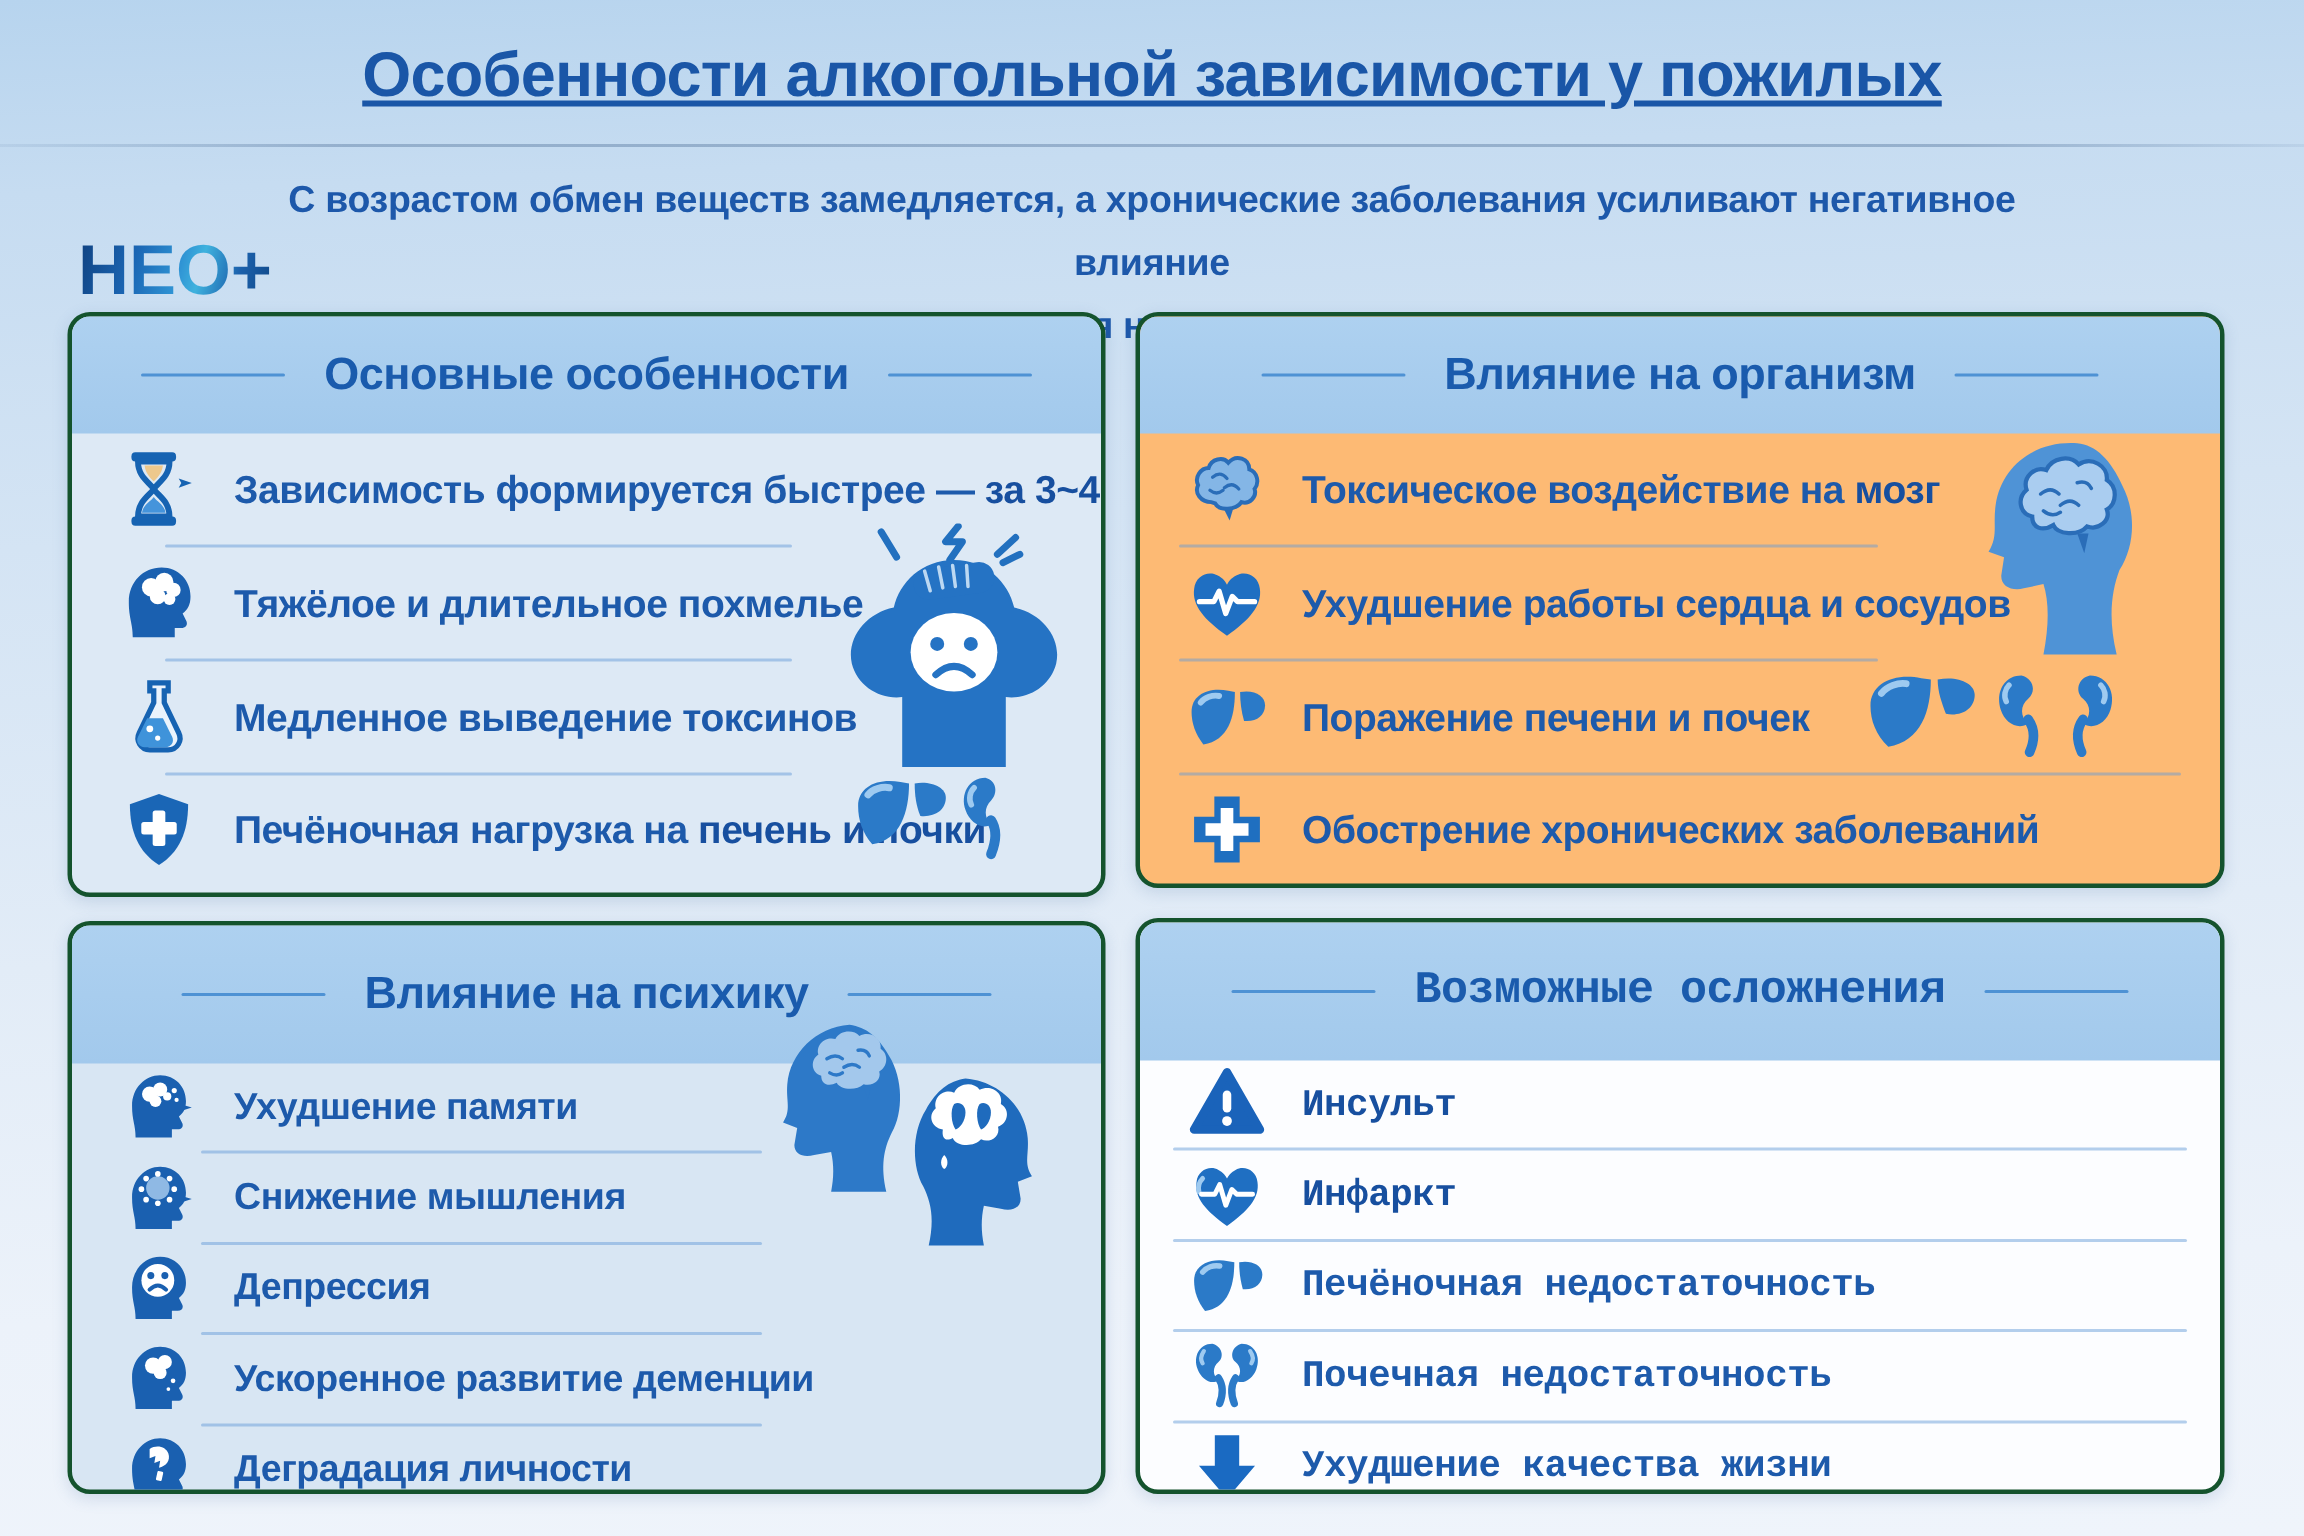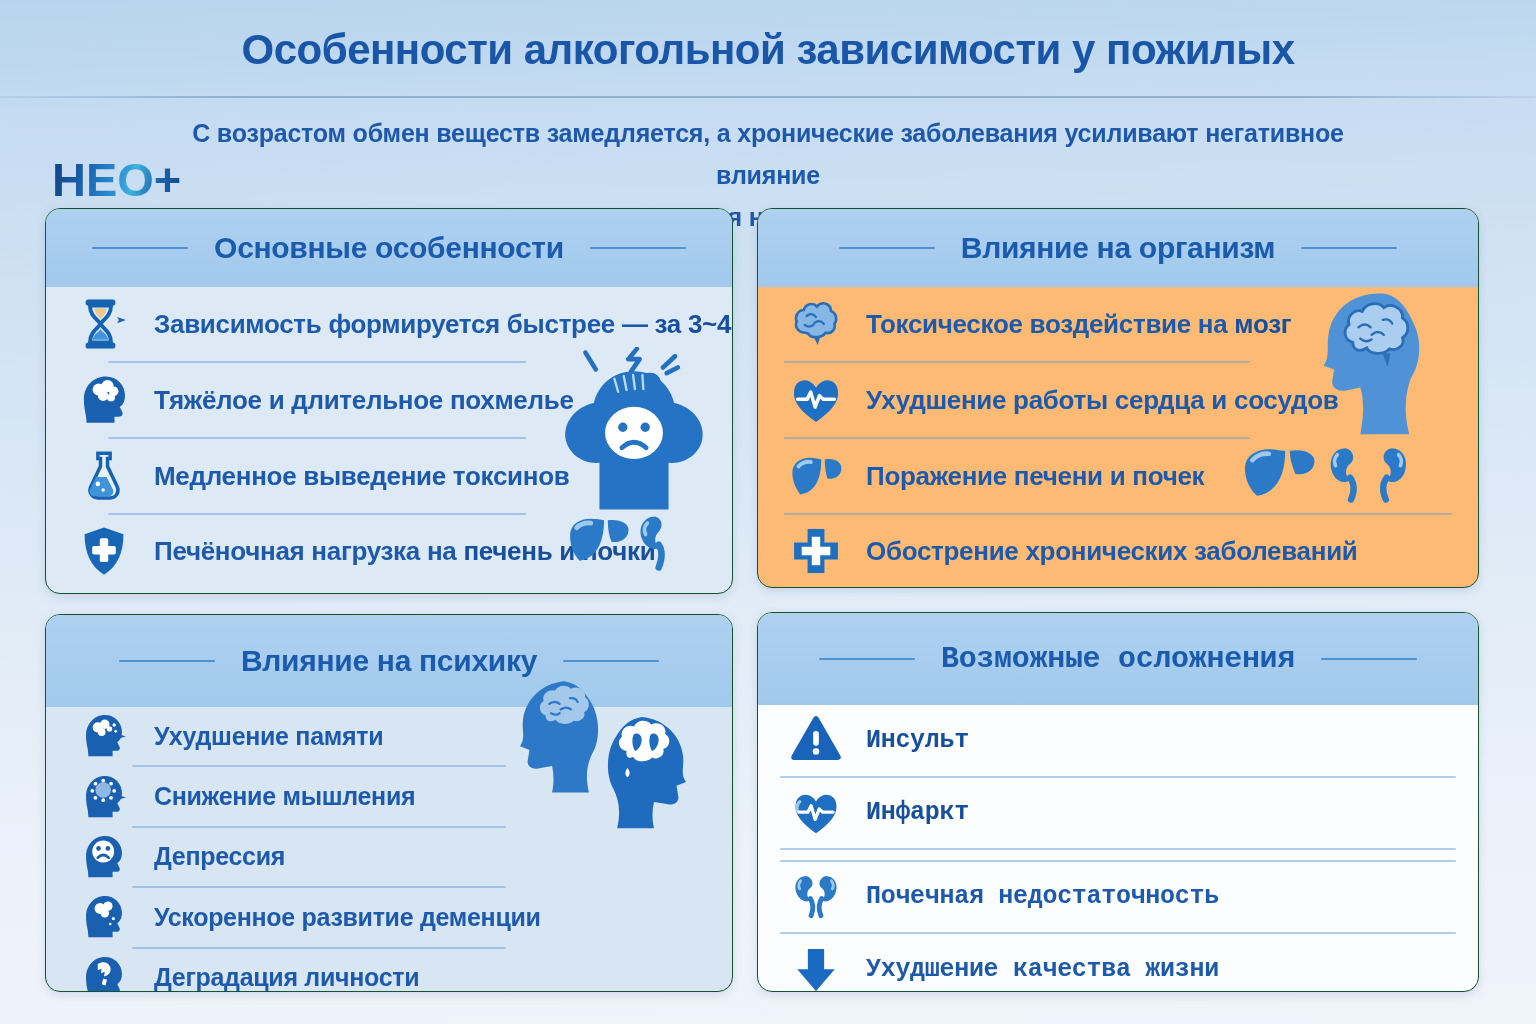--- a/index.html
+++ b/index.html
@@ -3,38 +3,38 @@
 <meta charset="utf-8">
 <style>
   html,body{margin:0;padding:0;}
   body{
     width:1536px;height:1024px;overflow:hidden;position:relative;
     font-family:"Liberation Sans",sans-serif;
     background:linear-gradient(178deg,#b7d4ee 0%,#c6dcf1 12%,#d4e4f4 34%,#e2ecf7 60%,#ecf2fa 82%,#eff4fb 100%);
   }
   .hdr-title{
     position:absolute;left:0;top:26px;width:100%;text-align:center;
-    font-size:42px;font-weight:700;color:#1a56a7;letter-spacing:-0.5px;margin:0;
+    font-size:42px;font-weight:700;color:#1a56a7;letter-spacing:-0.5px;margin:0;text-decoration:underline;
   }
   .hdr-rule{
     position:absolute;left:0;top:96px;width:100%;height:2px;
     background:linear-gradient(90deg,rgba(120,150,185,.15),rgba(110,140,175,.55) 15%,rgba(110,140,175,.55) 85%,rgba(120,150,185,.15));
   }
   .hdr-sub{
     position:absolute;left:168px;top:112px;width:1200px;text-align:center;
     font-size:25px;font-weight:600;color:#1d58aa;line-height:42px;margin:0;letter-spacing:-0.2px;
   }
   .logo{
     position:absolute;left:52px;top:152px;
     font-size:47px;font-weight:700;letter-spacing:0;
     background:linear-gradient(105deg,#0f3f7d 0%,#1b66b4 30%,#2f93d4 52%,#3fb2de 62%,#1c62ad 80%,#0f4584 100%);
     -webkit-background-clip:text;background-clip:text;color:transparent;
   }
   .panel{
-    position:absolute;border-radius:15px;border:1px solid #14532d;
+    position:absolute;border-radius:15px;border:3px solid #14532d;
     box-shadow:0 3px 10px rgba(70,110,160,.18);overflow:hidden;
   }
   #panel-1{left:45px;top:208px;width:686px;height:384px;background:#dde9f5;}
   #panel-2{left:757px;top:208px;width:720px;height:378px;background:#fdba74;}
   #panel-3{left:45px;top:614px;width:686px;height:376px;background:#d8e6f3;}
   #panel-4{left:757px;top:612px;width:720px;height:378px;background:#fcfdff;font-family:Liberation Mono, monospace;}
   .phead{
     height:78px;background:linear-gradient(180deg,#aed1f0,#a2c9ec);
     display:flex;align-items:center;justify-content:center;gap:26px;
   }
@@ -350,20 +350,30 @@
       <span class="ric">
         <svg width="52" height="52" viewBox="0 0 64 64">
           <path d="M32 57 C15 45 5 34 7 21 C8 11 18 7 25 11 C29 13 31 16 32 18 C33 16 35 13 39 11 C46 7 56 11 57 21 C59 34 49 45 32 57 Z" fill="#1f6fc2"></path>
           <path d="M12 18 c-3 3 -4 7 -3 11" stroke="#9ecaf0" stroke-width="4" fill="none" stroke-linecap="round"></path>
           <polyline points="11,31 22,31 26,23 31,40 36,27 40,31 53,31" stroke="#fff" stroke-width="4" fill="none" stroke-linejoin="round" stroke-linecap="round"></polyline>
         </svg>
       </span>
       <p class="rtx"><span></span><b>Инфаркт</b></p>
     </div>
     <div class="sep"></div>
+    <div class="row">
+      <span class="ric">
+        <svg width="52" height="52" viewBox="0 0 64 64">
+          <path d="M5 28 C5 15 18 9 33 12 L38 13 C38 32 33 50 14 53 C8 45 5 37 5 28 Z" fill="#2b7ac8"></path>
+          <path d="M42 13 C53 11 61 16 61 23 C61 31 54 36 45 35 C43 28 42 21 42 13 Z" fill="#2b7ac8"></path>
+          <path d="M12 21 C15 17 21 15 26 16" stroke="#9ecaf0" stroke-width="4.5" fill="none" stroke-linecap="round"></path>
+        </svg>
+      </span>
+      <p class="rtx"><span>Печёночная недостаточность</span><b></b></p>
+    </div>
     <div class="sep"></div>
     <div class="row">
       <span class="ric">
         <svg width="52" height="52" viewBox="0 0 64 64">
           <path d="M20 6 C9 6 4 17 8 27 C11 35 19 40 25 36 C20 32 20 25 25 21 C30 17 28 8 20 6 Z" fill="#2b7ac8"></path>
           <path d="M25 34 C29 40 29 47 26 55" stroke="#2b7ac8" stroke-width="6" fill="none" stroke-linecap="round"></path>
           <path d="M44 6 C55 6 60 17 56 27 C53 35 45 40 39 36 C44 32 44 25 39 21 C34 17 36 8 44 6 Z" fill="#2b7ac8"></path>
           <path d="M39 34 C35 40 35 47 38 55" stroke="#2b7ac8" stroke-width="6" fill="none" stroke-linecap="round"></path>
           <path d="M13 12 c-2 3 -3 7 -1 10 M51 12 c2 3 3 7 1 10" stroke="#9ecaf0" stroke-width="3.5" fill="none" stroke-linecap="round"></path>
         </svg>

